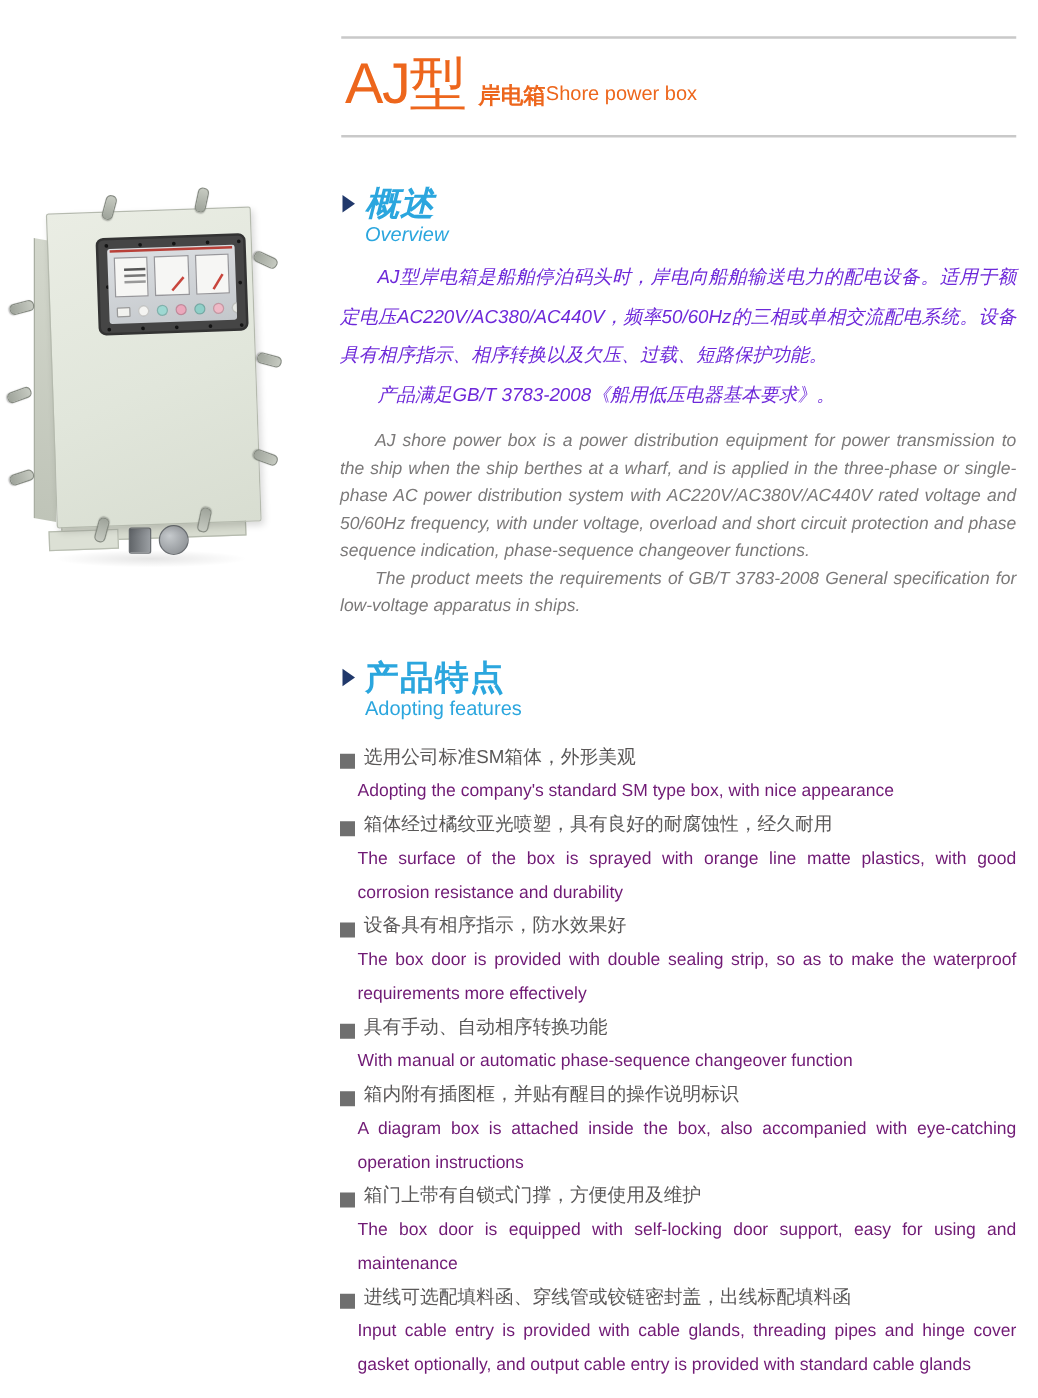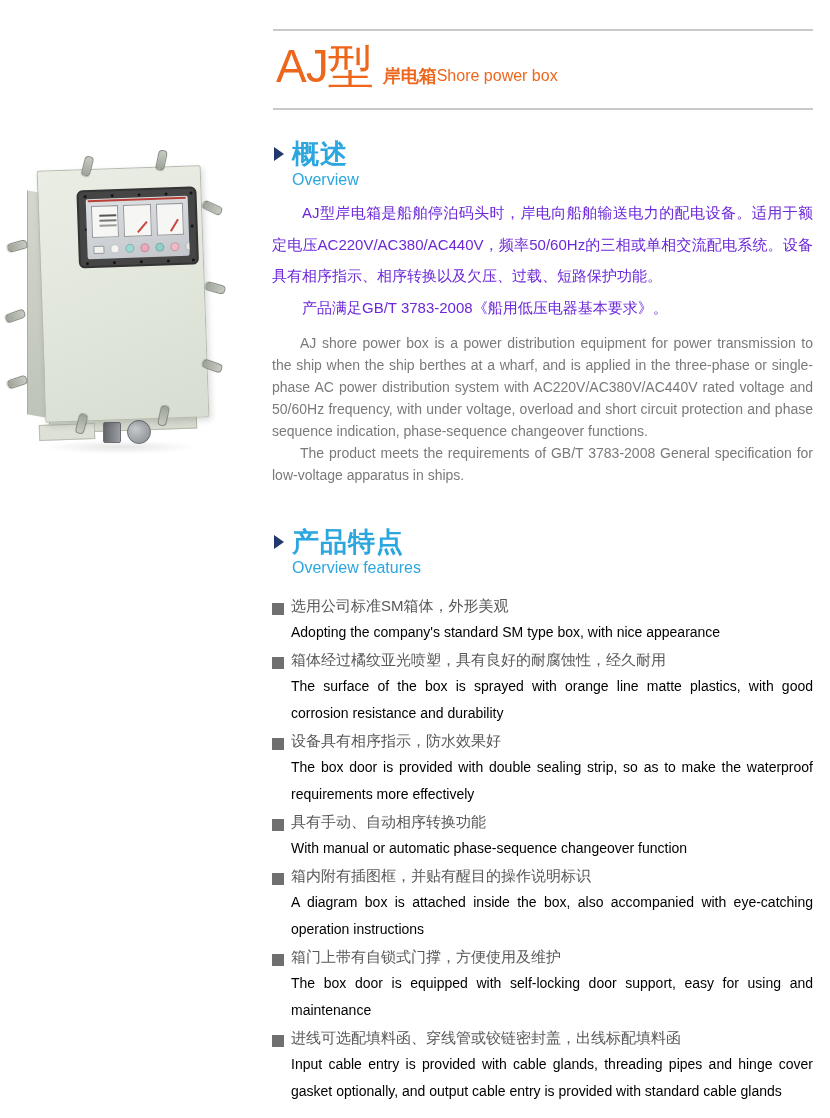--- a/index.html
+++ b/index.html
@@ -25,32 +25,32 @@
 
   
   .section { position:absolute; left:272px; width:541px; }
   .sec-head { display:flex; align-items:flex-start; }
   .tri { width:0; height:0; border-left:10px solid #20386B; border-top:7px solid transparent;
          border-bottom:7px solid transparent; margin:8px 8px 0 2px; flex:none; }
   .sec-h2 { font-size:27px; font-weight:bold; color:#2BA6DE; line-height:31px; letter-spacing:1px; }
   .sec-sub { font-size:16px; color:#2BA6DE; line-height:20px; }
 
   
-  .overview { top:139px; }
+  .overview { top:148px;font-style:italic; }
   .cn-block { margin-top:7px; }
   .p-cn { font-size:15px; color:#6d28d9; line-height:31.5px; text-align:justify; text-indent:2em; }
   .en-block { margin-top:9px; }
   .p-en { font-size:14px; color:#7B7979; line-height:22px; text-align:justify; text-indent:2em; }
 
   
   .features { top:527px; }
   .feat-list { margin-top:14px; }
   .feat-cn { display:flex; align-items:center; font-size:15px; color:#595757; line-height:27px; }
   .sq { width:12px; height:12px; background:#6F6F6F; margin:7px 7px 0 0; flex:none; }
-  .feat-en { margin-left:19px; font-size:14px; color:#000000; line-height:27px; text-align:justify; }
+  .feat-en { margin-left:14px; font-size:14px; color:#701a75; line-height:27px; text-align:justify; }
 
   
   .photo { position:absolute; left:15px; top:158px; width:215px; height:302px; }
   .drop { position:absolute; left:28px; top:282px; width:155px; height:14px;
           background:radial-gradient(ellipse at center, rgba(0,0,0,.10), transparent 70%); }
   .box-side { position:absolute; left:12px; top:34px; width:18px; height:224px;
           background:linear-gradient(180deg,#D3D7CC,#BFC4B8); transform:skewY(10deg);
           border-left:1px solid #A9AEA2; z-index:1; }
   .box-bottom { position:absolute; left:34px; top:256px; width:148px; height:17px;
           background:#D7DBCF; border:1px solid #B5BAAE; transform:rotate(-2deg); z-index:1; }
@@ -168,21 +168,21 @@
       <p class="p-en">AJ shore power box is a power distribution equipment for power transmission to the ship when the ship berthes at a wharf, and is applied in the three-phase or single-phase AC power distribution system with AC220V/AC380V/AC440V rated voltage and 50/60Hz frequency, with under voltage, overload and short circuit protection and phase sequence indication, phase-sequence changeover functions.</p>
       <p class="p-en">The product meets the requirements of GB/T 3783-2008 General specification for low-voltage apparatus in ships.</p>
     </div>
   </section>
 
   <section class="section features">
     <div class="sec-head">
       <span class="tri"></span>
       <div class="sec-titles">
         <div class="sec-h2">产品特点</div>
-        <div class="sec-sub">Overview features</div>
+        <div class="sec-sub">Adopting features</div>
       </div>
     </div>
     <div class="feat-list">
 
       <div class="feat">
         <div class="feat-cn">
             <span class="sq"></span>
             <span>选用公司标准SM箱体，外形美观</span>
           </div>
         <div class="feat-en">Adopting the company's standard SM type box, with nice appearance</div>

